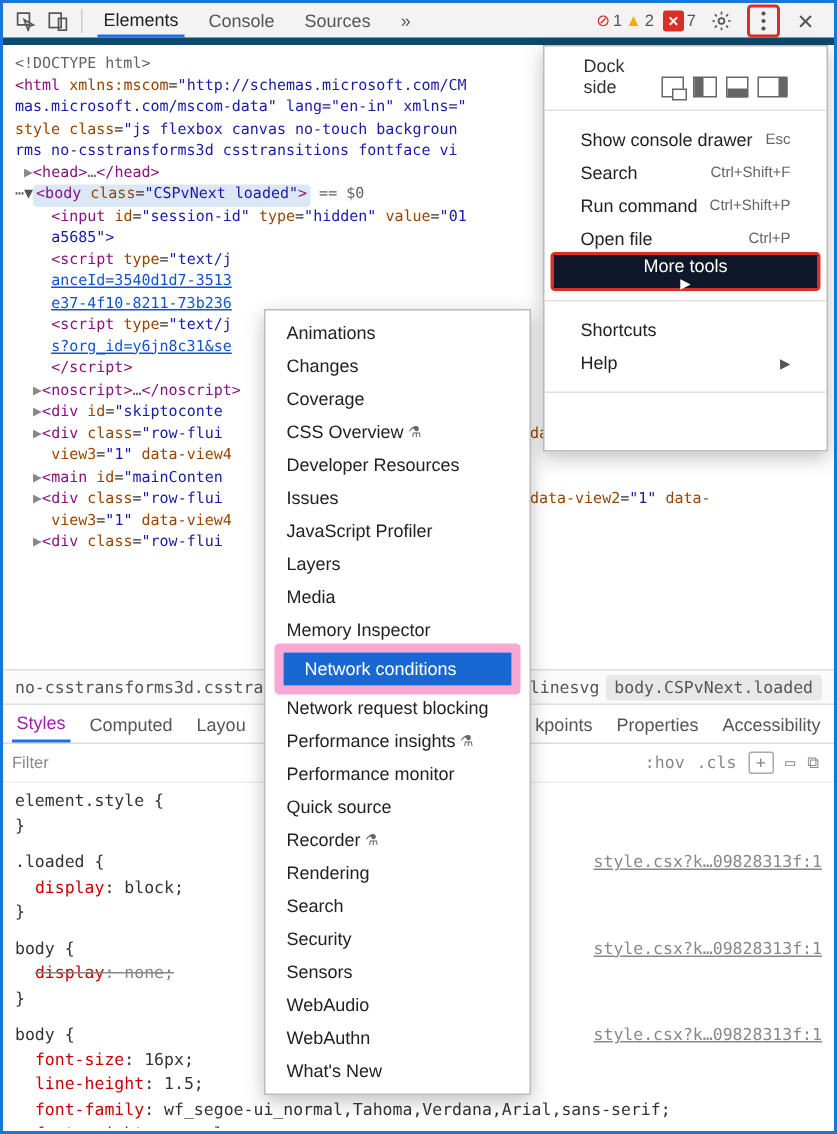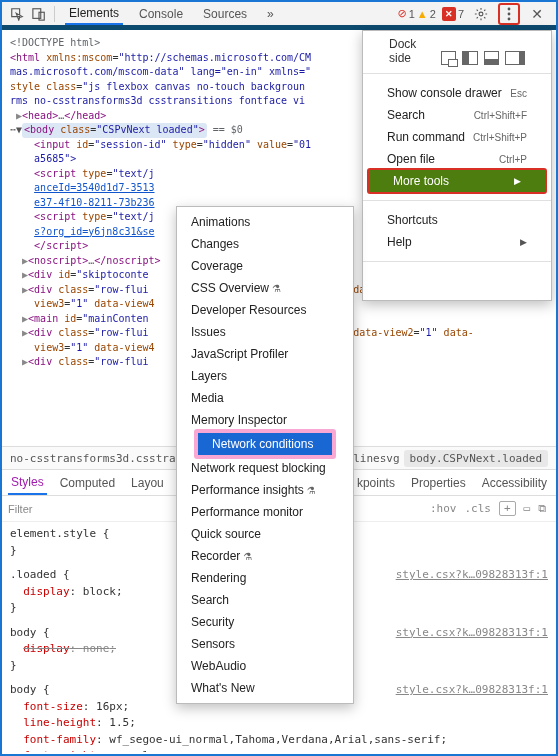--- a/index.html
+++ b/index.html
@@ -181,22 +181,23 @@
     display: flex;
     align-items: center;
     height: 22px;
     padding: 0 24px;
     font-size: 12px;
     color: #222;
     justify-content: space-between;
   }
   .menu-row .shortcut { font-size: 10px; color: #666; }
   .menu-row.highlight {
-    background: #4d7c0f;
+    background: #0f172a;
     color: #fff;
+    flex-direction: column;
   }
   .menu-row.highlight .arrow { color: #fff; }
   .menu-row .arrow { font-size: 9px; color: #555; }
   .dock-row { display: flex; align-items: flex-end; padding: 6px 26px; gap: 6px; }
   .dock-row .dock-icon {
     width: 20px; height: 14px;
     border: 1px solid #666;
     display: inline-block;
   }
   .redbox-menu {
@@ -224,23 +225,23 @@
     padding: 0 14px;
     font-size: 12px;
     color: #222;
     white-space: nowrap;
   }
   .submenu-row.highlight {
     background: #1967d2;
     color: #fff;
   }
   .redbox-sub {
-    border: 4px solid #f9a8d4;
+    border: 6px solid #f9a8d4;
     border-radius: 3px;
-    margin: -2px 17px;
+    margin: -2px 6px;
   }
   .exp-icon { font-size: 10px; color: #666; margin-left: 3px; }
 
 </style>
 </head>
 <body>
 
 <div class="toolbar">
   <div class="icon-btn">
     <svg width="14" height="14" viewBox="0 0 16 16">
@@ -445,14 +446,15 @@
     <div class="submenu-row">Network request blocking</div>
     <div class="submenu-row">Performance insights<span class="exp-icon">⚗</span></div>
     <div class="submenu-row">Performance monitor</div>
     <div class="submenu-row">Quick source</div>
     <div class="submenu-row">Recorder<span class="exp-icon">⚗</span></div>
     <div class="submenu-row">Rendering</div>
     <div class="submenu-row">Search</div>
     <div class="submenu-row">Security</div>
     <div class="submenu-row">Sensors</div>
     <div class="submenu-row">WebAudio</div>
+    <div class="submenu-row">WebAuthn</div>
     <div class="submenu-row">What's New</div>
   </div>
 
 </body></html>

